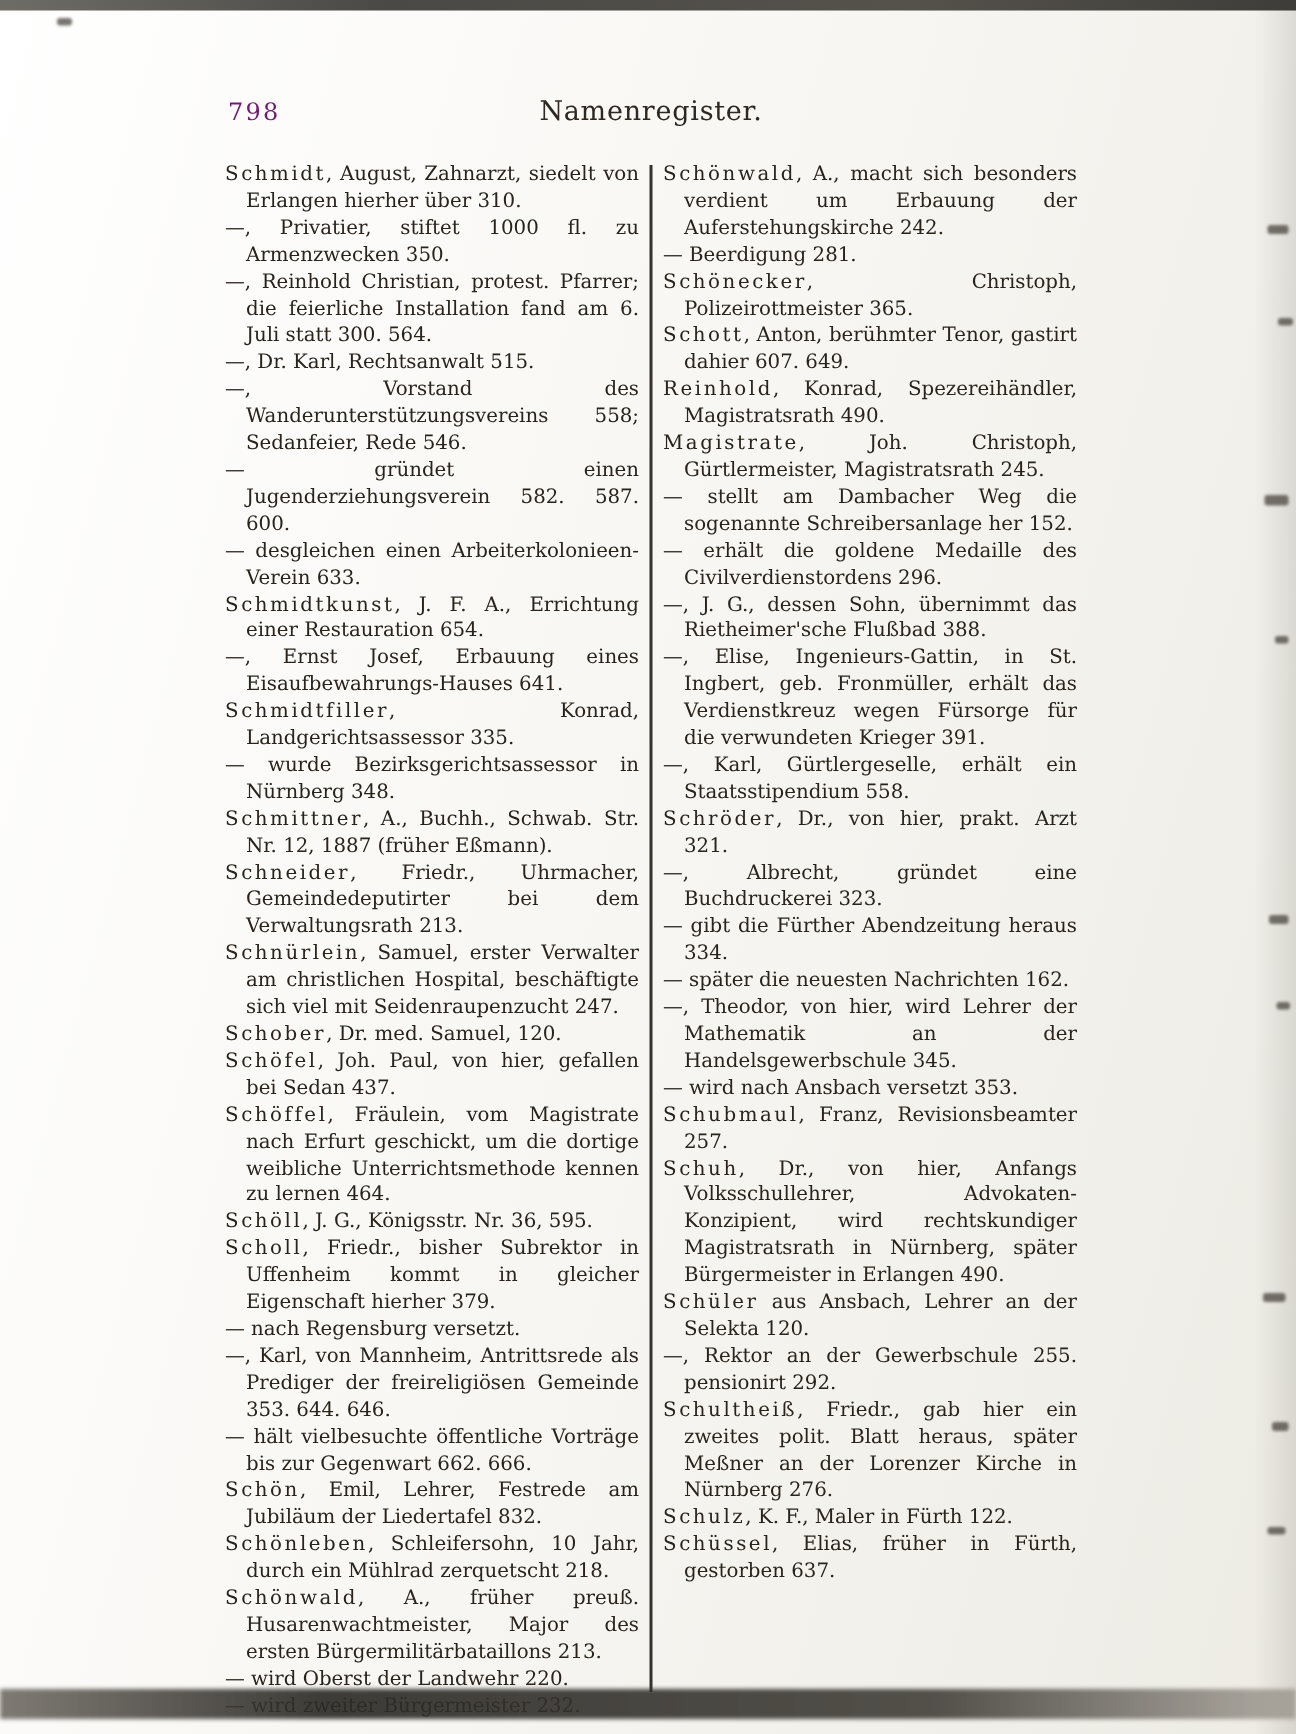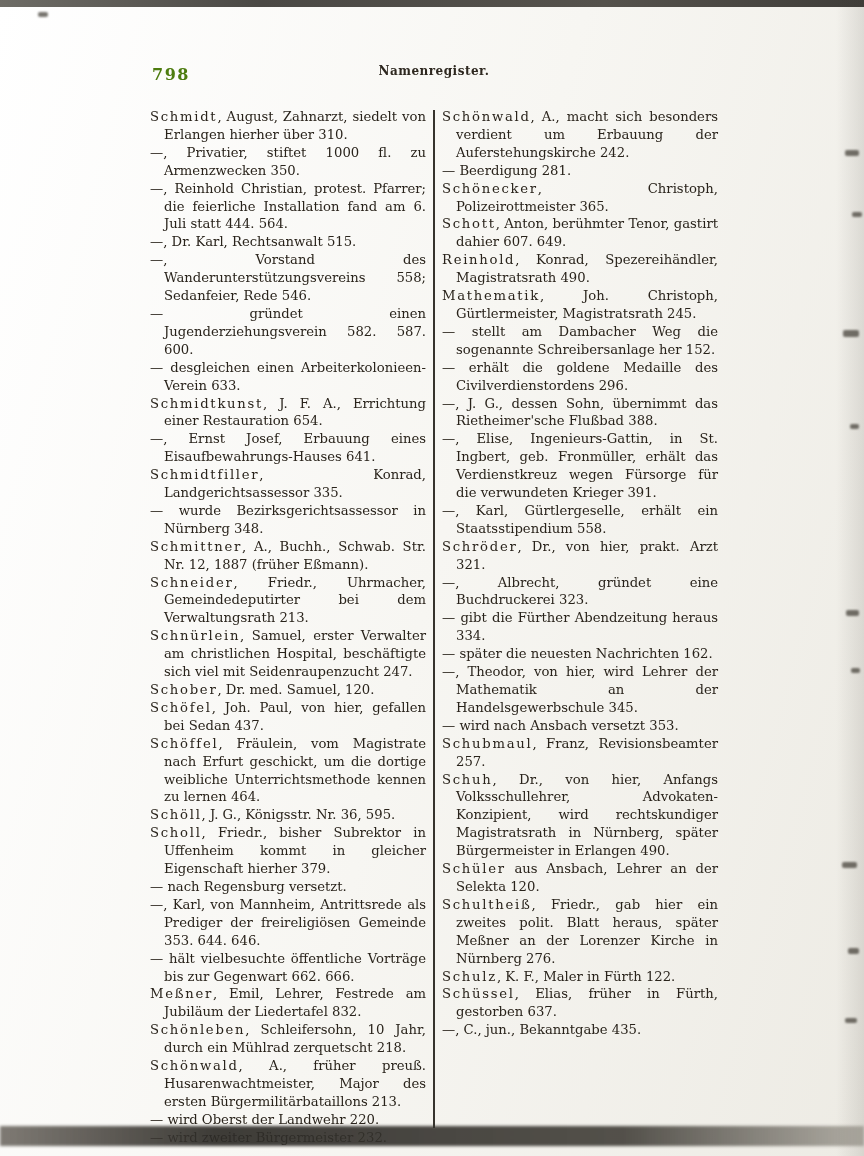--- a/index.html
+++ b/index.html
@@ -23,25 +23,25 @@
   .edge-shade {
     position:absolute; right:0; top:0; width:28px; height:1156px;
     background:linear-gradient(to right, rgba(60,55,48,0), rgba(60,55,48,.12));
   }
   .smudge {
     position:absolute; background:#3f3b33; opacity:.7; border-radius:2px; filter:blur(1px);
   }
   .running-head { position:absolute; top:64px; left:150px; width:568px; height:24px; }
   .pagenum {
     position:absolute; left:2px; top:1px;
-    font-size:16px; letter-spacing:1.5px; color:#4d7c0f;font-weight:bold;
+    font-size:16px; letter-spacing:1.5px; color:#701a75;
   }
   .headtitle {
     position:absolute; left:0; right:0; top:0; text-align:center;
-    font-size:12px; font-weight:bold; letter-spacing:.5px; color:#2e2820;
+    font-size:18px; font-weight:normal; letter-spacing:.5px; color:#2e2820;
   }
   .columns {
     position:absolute; top:108px; left:150px; width:568px;
     display:flex; align-items:flex-start;
   }
   .col { width:276px; }
   .rule {
     width:2px; height:1018px; background:#36332d; margin:2px 7px 0 7px; flex:none;
   }
   .entry {
@@ -62,21 +62,21 @@
   <span class="headtitle">Namenregister.</span>
 </div>
 
 <div class="columns">
   <div class="col">
 
       <p class="entry"><span class="head">Schmidt</span><span>, August, Zahnarzt, siedelt von Erlangen hierher über 310.</span></p>
 
       <p class="entry"><span class="head"></span><span>—, Privatier, stiftet 1000 fl. zu Armenzwecken 350.</span></p>
 
-      <p class="entry"><span class="head"></span><span>—, Reinhold Christian, protest. Pfarrer; die feierliche Installation fand am 6. Juli statt 444. 564.</span></p>
+      <p class="entry"><span class="head"></span><span>—, Reinhold Christian, protest. Pfarrer; die feierliche Installation fand am 6. Juli statt 300. 564.</span></p>
 
       <p class="entry"><span class="head"></span><span>—, Dr. Karl, Rechtsanwalt 515.</span></p>
 
       <p class="entry"><span class="head"></span><span>—, Vorstand des Wanderunterstützungsvereins 558; Sedanfeier, Rede 546.</span></p>
 
       <p class="entry"><span class="head"></span><span>— gründet einen Jugenderziehungsverein 582. 587. 600.</span></p>
 
       <p class="entry"><span class="head"></span><span>— desgleichen einen Arbeiterkolonieen-Verein 633.</span></p>
 
       <p class="entry"><span class="head">Schmidtkunst</span><span>, J. F. A., Errichtung einer Restauration 654.</span></p>
@@ -102,21 +102,21 @@
       <p class="entry"><span class="head">Schöll</span><span>, J. G., Königsstr. Nr. 36, 595.</span></p>
 
       <p class="entry"><span class="head">Scholl</span><span>, Friedr., bisher Subrektor in Uffenheim kommt in gleicher Eigenschaft hierher 379.</span></p>
 
       <p class="entry"><span class="head"></span><span>— nach Regensburg versetzt.</span></p>
 
       <p class="entry"><span class="head"></span><span>—, Karl, von Mannheim, Antrittsrede als Prediger der freireligiösen Gemeinde 353. 644. 646.</span></p>
 
       <p class="entry"><span class="head"></span><span>— hält vielbesuchte öffentliche Vorträge bis zur Gegenwart 662. 666.</span></p>
 
-      <p class="entry"><span class="head">Meßner</span><span>, Emil, Lehrer, Festrede am Jubiläum der Liedertafel 832.</span></p>
+      <p class="entry"><span class="head">Schön</span><span>, Emil, Lehrer, Festrede am Jubiläum der Liedertafel 832.</span></p>
 
       <p class="entry"><span class="head">Schönleben</span><span>, Schleifersohn, 10 Jahr, durch ein Mühlrad zerquetscht 218.</span></p>
 
       <p class="entry"><span class="head">Schönwald</span><span>, A., früher preuß. Husarenwachtmeister, Major des ersten Bürgermilitärbataillons 213.</span></p>
 
       <p class="entry"><span class="head"></span><span>— wird Oberst der Landwehr 220.</span></p>
 
       <p class="entry"><span class="head"></span><span>— wird zweiter Bürgermeister 232.</span></p>
     </div>
   <div class="rule"></div>
@@ -125,21 +125,21 @@
       <p class="entry"><span class="head">Schönwald</span><span>, A., macht sich besonders verdient um Erbauung der Auferstehungskirche 242.</span></p>
 
       <p class="entry"><span class="head"></span><span>— Beerdigung 281.</span></p>
 
       <p class="entry"><span class="head">Schönecker</span><span>, Christoph, Polizeirottmeister 365.</span></p>
 
       <p class="entry"><span class="head">Schott</span><span>, Anton, berühmter Tenor, gastirt dahier 607. 649.</span></p>
 
       <p class="entry"><span class="head">Reinhold</span><span>, Konrad, Spezereihändler, Magistratsrath 490.</span></p>
 
-      <p class="entry"><span class="head">Mathematik</span><span>, Joh. Christoph, Gürtlermeister, Magistratsrath 245.</span></p>
+      <p class="entry"><span class="head">Magistrate</span><span>, Joh. Christoph, Gürtlermeister, Magistratsrath 245.</span></p>
 
       <p class="entry"><span class="head"></span><span>— stellt am Dambacher Weg die sogenannte Schreibersanlage her 152.</span></p>
 
       <p class="entry"><span class="head"></span><span>— erhält die goldene Medaille des Civilverdienstordens 296.</span></p>
 
       <p class="entry"><span class="head"></span><span>—, J. G., dessen Sohn, übernimmt das Rietheimer'sche Flußbad 388.</span></p>
 
       <p class="entry"><span class="head"></span><span>—, Elise, Ingenieurs-Gattin, in St. Ingbert, geb. Fronmüller, erhält das Verdienstkreuz wegen Fürsorge für die verwundeten Krieger 391.</span></p>
 
       <p class="entry"><span class="head"></span><span>—, Karl, Gürtlergeselle, erhält ein Staatsstipendium 558.</span></p>
@@ -156,28 +156,28 @@
 
       <p class="entry"><span class="head"></span><span>— wird nach Ansbach versetzt 353.</span></p>
 
 
       <p class="entry"><span class="head">Schubmaul</span><span>, Franz, Revisionsbeamter 257.</span></p>
 
       <p class="entry"><span class="head">Schuh</span><span>, Dr., von hier, Anfangs Volksschullehrer, Advokaten-Konzipient, wird rechtskundiger Magistratsrath in Nürnberg, später Bürgermeister in Erlangen 490.</span></p>
 
       <p class="entry"><span class="head">Schüler</span><span> aus Ansbach, Lehrer an der Selekta 120.</span></p>
 
+      <p class="entry"><span class="head"></span><span>—, Rektor an der Gewerbschule 255. pensionirt 292.</span></p>
 
       <p class="entry"><span class="head">Schultheiß</span><span>, Friedr., gab hier ein zweites polit. Blatt heraus, später Meßner an der Lorenzer Kirche in Nürnberg 276.</span></p>
 
       <p class="entry"><span class="head">Schulz</span><span>, K. F., Maler in Fürth 122.</span></p>
 
       <p class="entry"><span class="head">Schüssel</span><span>, Elias, früher in Fürth, gestorben 637.</span></p>
 
-      <p class="entry"><span class="head"></span><span>—, C., jun., Bekanntgabe 435.</span></p>
     </div>
 </div>
 
 <div class="smudge" style="left:845px; top:150px; width:14px; height:6px;"></div>
 <div class="smudge" style="left:852px; top:212px; width:10px; height:5px;"></div>
 <div class="smudge" style="left:843px; top:330px; width:16px; height:7px;"></div>
 <div class="smudge" style="left:850px; top:424px; width:9px; height:5px;"></div>
 <div class="smudge" style="left:846px; top:610px; width:13px; height:6px;"></div>
 <div class="smudge" style="left:851px; top:668px; width:9px; height:5px;"></div>
 <div class="smudge" style="left:842px; top:862px; width:15px; height:6px;"></div>

